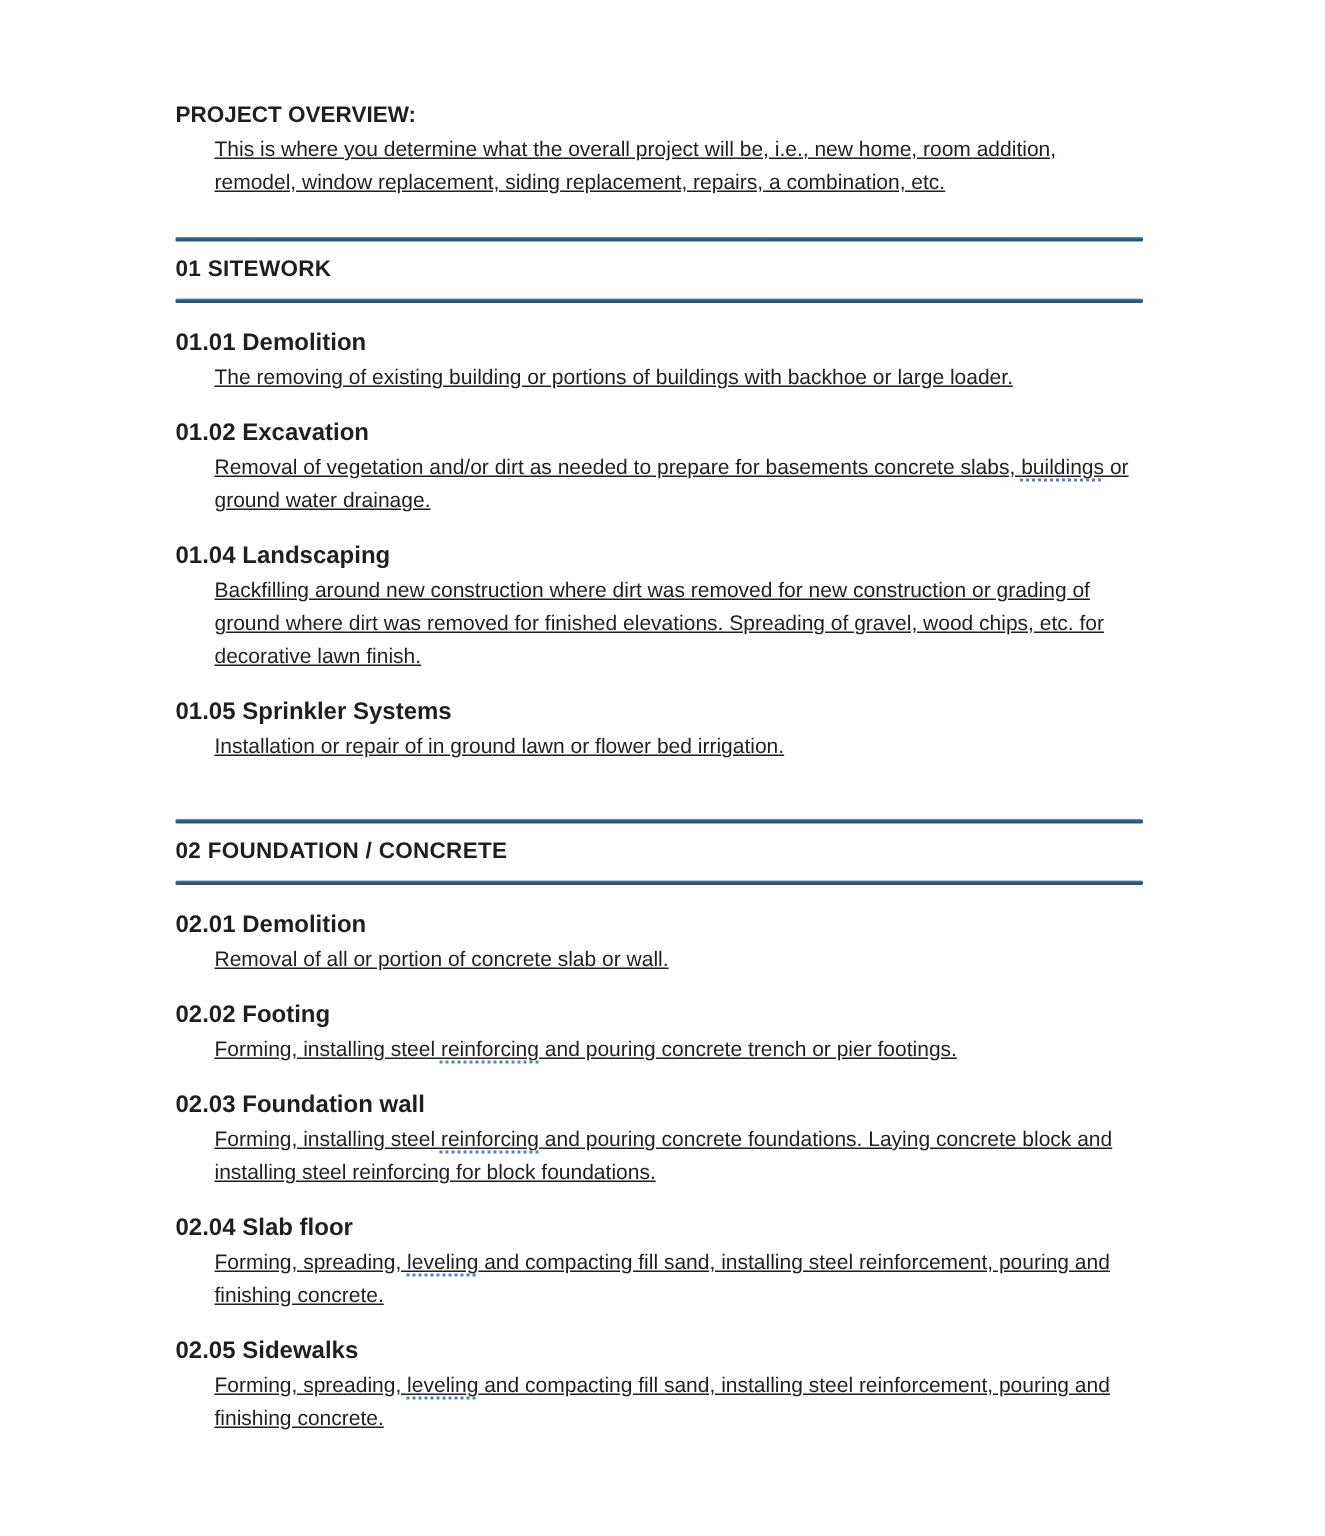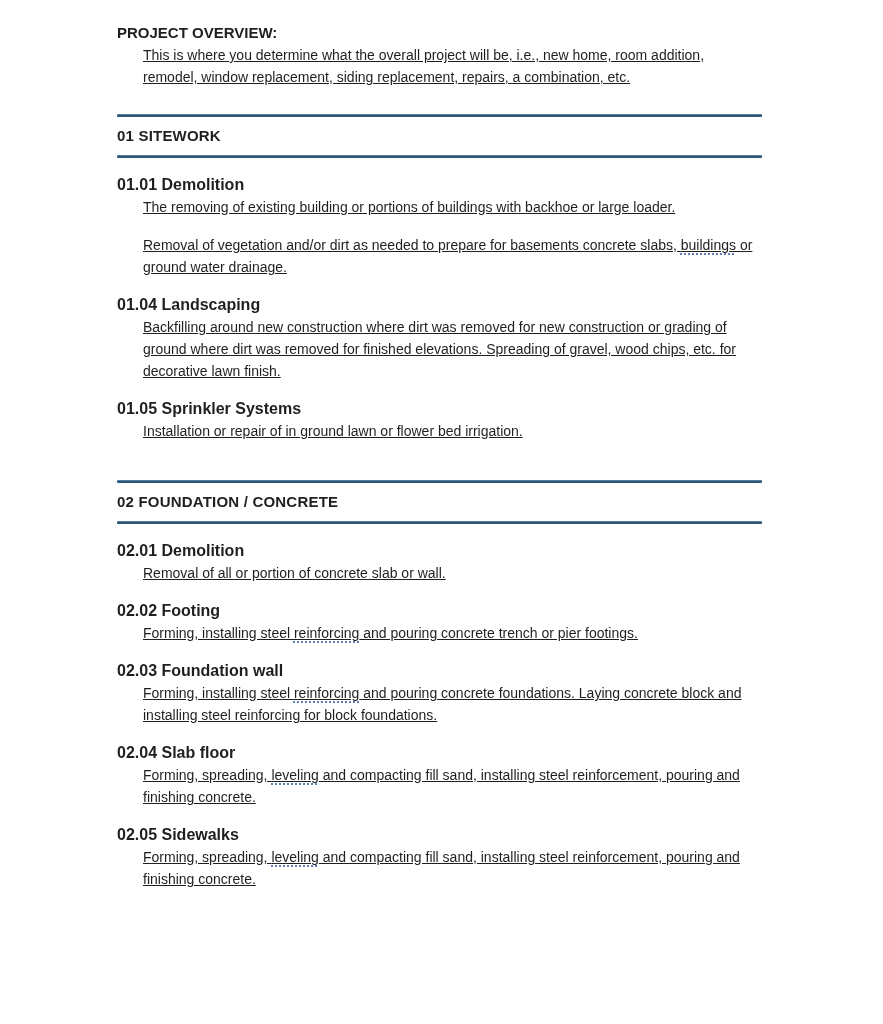--- a/index.html
+++ b/index.html
@@ -17,21 +17,21 @@
   body {
     width: 883px;
     height: 1024px;
     overflow: hidden;
     font-family: "Liberation Sans", sans-serif;
     color: var(--text-color);
   }
   .page {
     width: 883px;
     height: 1024px;
-    padding: 22px 121px 0 117px;
+    padding: 66px 121px 0 117px;
   }
   h1, h2, h3, p { margin: 0; padding: 0; }
 
   .ov-title {
     font-size: 15px;
     font-weight: bold;
     line-height: 22px;
   }
   .body-text {
     font-size: 14px;
@@ -79,20 +79,21 @@
   <div id="sections">
       <section class="section">
         <div class="rule first"></div>
         <h2 class="section-heading">01 SITEWORK</h2>
         <div class="rule"></div>
         <div class="item">
           <h3 class="item-title">01.01 Demolition</h3>
           <p class="body-text"><span>The removing of existing building or portions of buildings with backhoe or large loader.</span></p>
         </div>
         <div class="item">
+          <h3 class="item-title">01.02 Excavation</h3>
           <p class="body-text"><span>Removal of vegetation and/or dirt as needed to prepare for basements concrete slabs, </span><span class="dotted">buildings</span><span> or ground water drainage.</span></p>
         </div>
         <div class="item">
           <h3 class="item-title">01.04 Landscaping</h3>
           <p class="body-text"><span>Backfilling around new construction where dirt was removed for new construction or grading of ground where dirt was removed for finished elevations. Spreading of gravel, wood chips, etc. for decorative lawn finish.</span></p>
         </div>
         <div class="item">
           <h3 class="item-title">01.05 Sprinkler Systems</h3>
           <p class="body-text"><span>Installation or repair of in ground lawn or flower bed irrigation.</span></p>
         </div>

